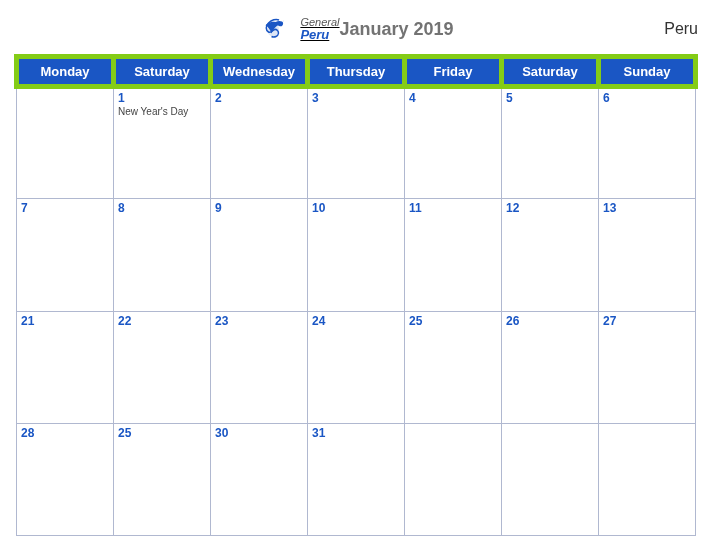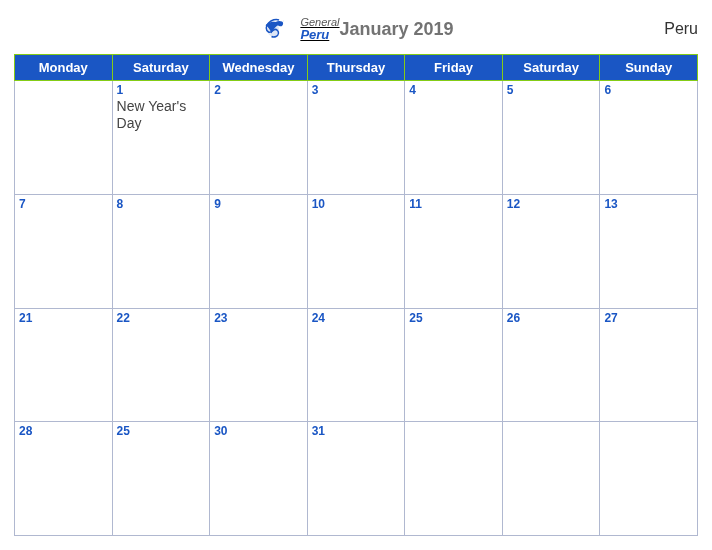--- a/index.html
+++ b/index.html
@@ -42,41 +42,41 @@
       flex: 1;
     }
 
     .calendar-table thead tr th {
       background-color: #1a56c4;
       color: #fff;
       font-size: 13px;
       font-weight: bold;
       padding: 5px 4px;
       text-align: center;
-      border: 1px solid #84cc16;
+      border: 5px solid #84cc16;
     }
 
     .calendar-table tbody tr td {
       border: 1px solid #b0b8d0;
       vertical-align: top;
       padding: 2px 4px;
       width: calc(100% / 7);
       height: 78px;
       background: #fff;
     }
 
     .day-number {
       font-size: 12px;
       font-weight: bold;
       color: #1a56c4;
       display: block;
     }
 
     .holiday-label {
-      font-size: 14px;
+      font-size: 10px;
       color: #444;
       display: block;
       margin-top: 1px;
       line-height: 1.2;
     }
 
     
     .logo-container {
       display: flex;
       align-items: center;

